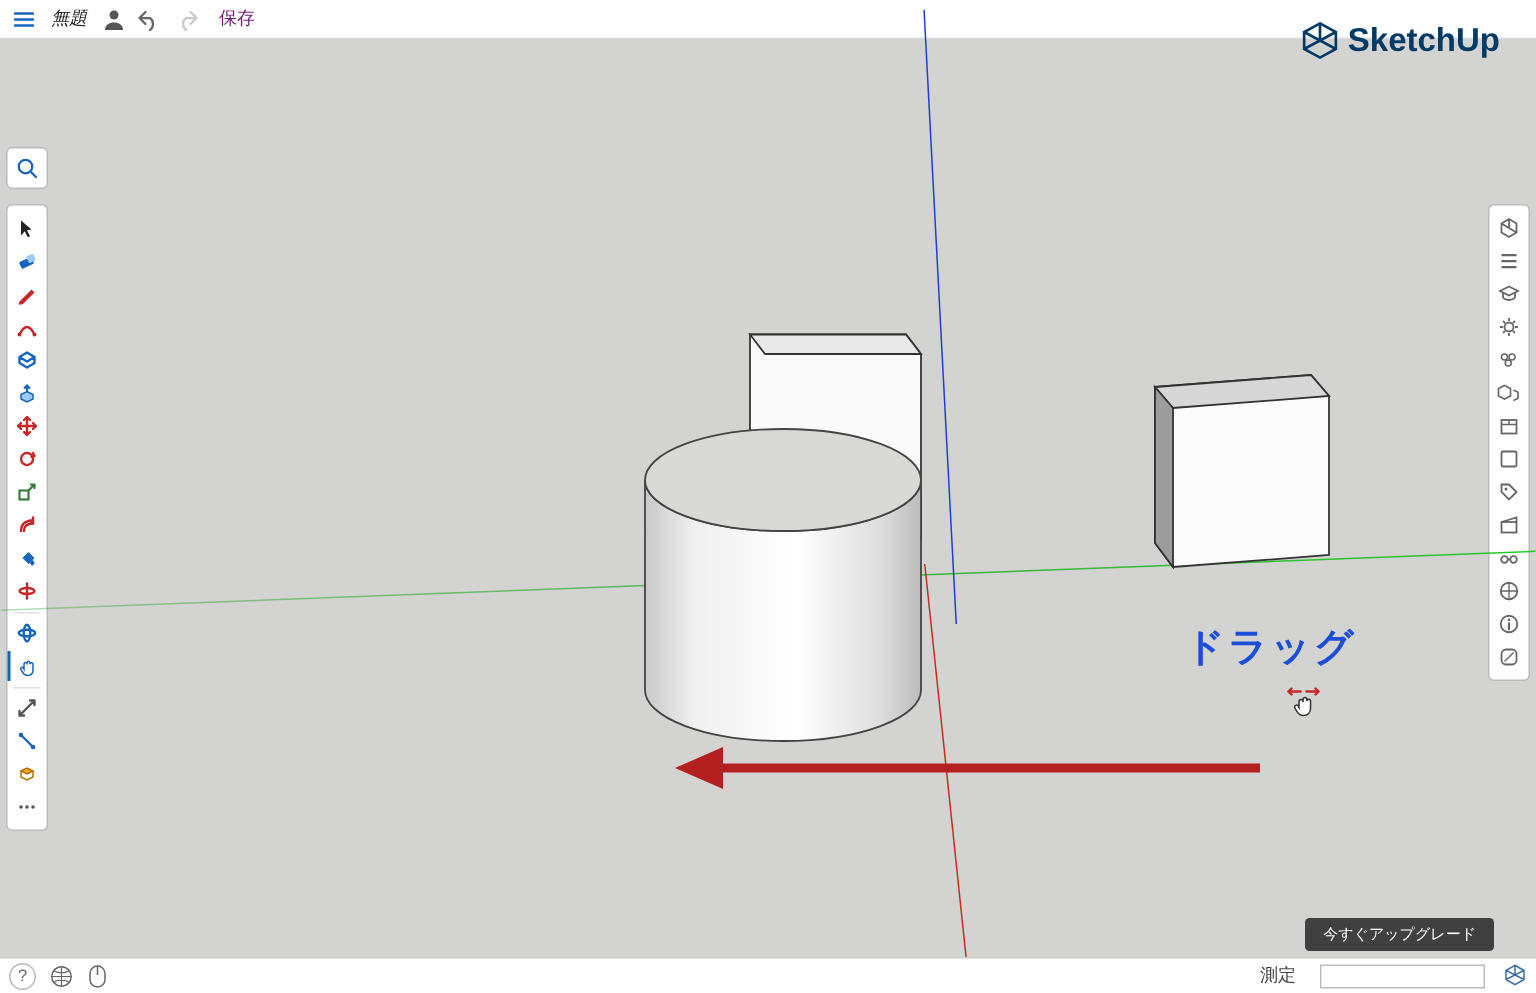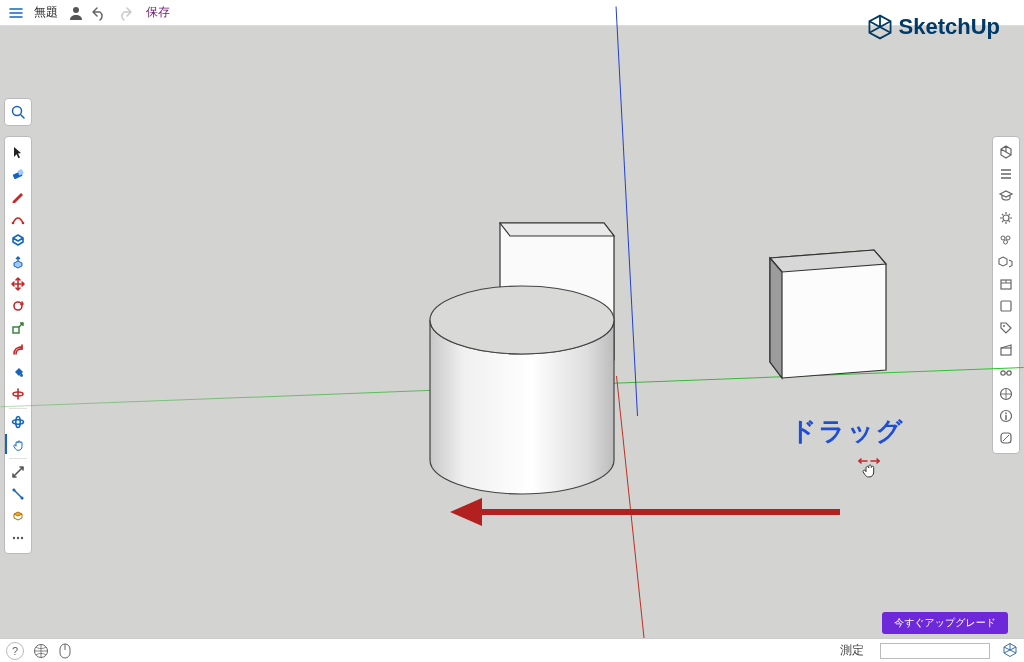--- a/index.html
+++ b/index.html
@@ -7,21 +7,21 @@
   body { width: 1024px; height: 662px; position: relative; background: #d3d3d1; }
 
   
   .topbar {
     position: absolute; top: 0; left: 0; right: 0; height: 26px;
     background: #ffffff; display: flex; align-items: center;
     padding: 0 6px; font-size: 12px; color: #222;
     border-bottom: 1px solid #ddd;
   }
   .topbar .hamburger { width: 20px; height: 20px; display:flex; align-items:center; justify-content:center; cursor:pointer; color:#1565c0; }
-  .topbar .title { margin: 0 8px; font-size: 12px; }
+  .topbar .title { margin: 0 8px; font-size: 12px; font-style: italic; }
   .topbar .person { width: 20px; height:20px; display:flex; align-items:center; justify-content:center; cursor:pointer; color:#444; }
   .topbar .ico-btn { width: 22px; height:22px; display:flex; align-items:center; justify-content:center; cursor:pointer; color:#666; margin:0 2px;}
   .topbar .save { margin-left:4px; font-size:12px; color:#701a75; cursor:pointer; padding:2px 4px;}
   .brand { position:absolute; top:14px; right:24px; display:flex; align-items:center; gap:6px; color:#003a66; font-weight:700; font-size:22px; }
   .brand svg { width:26px; height:26px; }
   .left-search {
     position:absolute; top: 98px; left:4px; width:28px; height:28px;
     background:#fff; border:1px solid #bbb; border-radius:4px;
     display:flex; align-items:center; justify-content:center; color:#1565c0;
   }
@@ -69,21 +69,21 @@
     position:absolute; bottom:0; left:0; right:0; height:24px;
     background:#fff; border-top:1px solid #ccc; display:flex; align-items:center;
     font-size:11px; color:#444; padding:0 6px; gap:8px;
   }
   .statusbar .sb-ico { width:18px; height:18px; display:flex; align-items:center; justify-content:center; color:#666; border:1px solid #bbb; border-radius:50%; font-size:11px; cursor:pointer;}
   .statusbar .hint { flex:0 0 auto; }
   .statusbar .spacer { flex:1; }
   .measure-label { font-size:12px; color:#444; margin-right:8px;}
   .measure-box { width:110px; height:16px; background:#fff; border:1px solid #bbb; margin-right:28px;}
   .upgrade-pill {
-    position:absolute; right:16px; bottom:28px; background:#6d28d9; color:#fff;
+    position:absolute; right:28px; bottom:28px; background:#404040; color:#fff;
     font-size:10px; padding:4px 12px; border-radius:3px; cursor:pointer;
   }
   .corner-logo { position:absolute; right:6px; bottom:4px; width:16px; height:16px; color:#3a6ea5; }
 
   svg { display:block; }
 </style>
 </head>
 <body>
 
 <div class="topbar">

